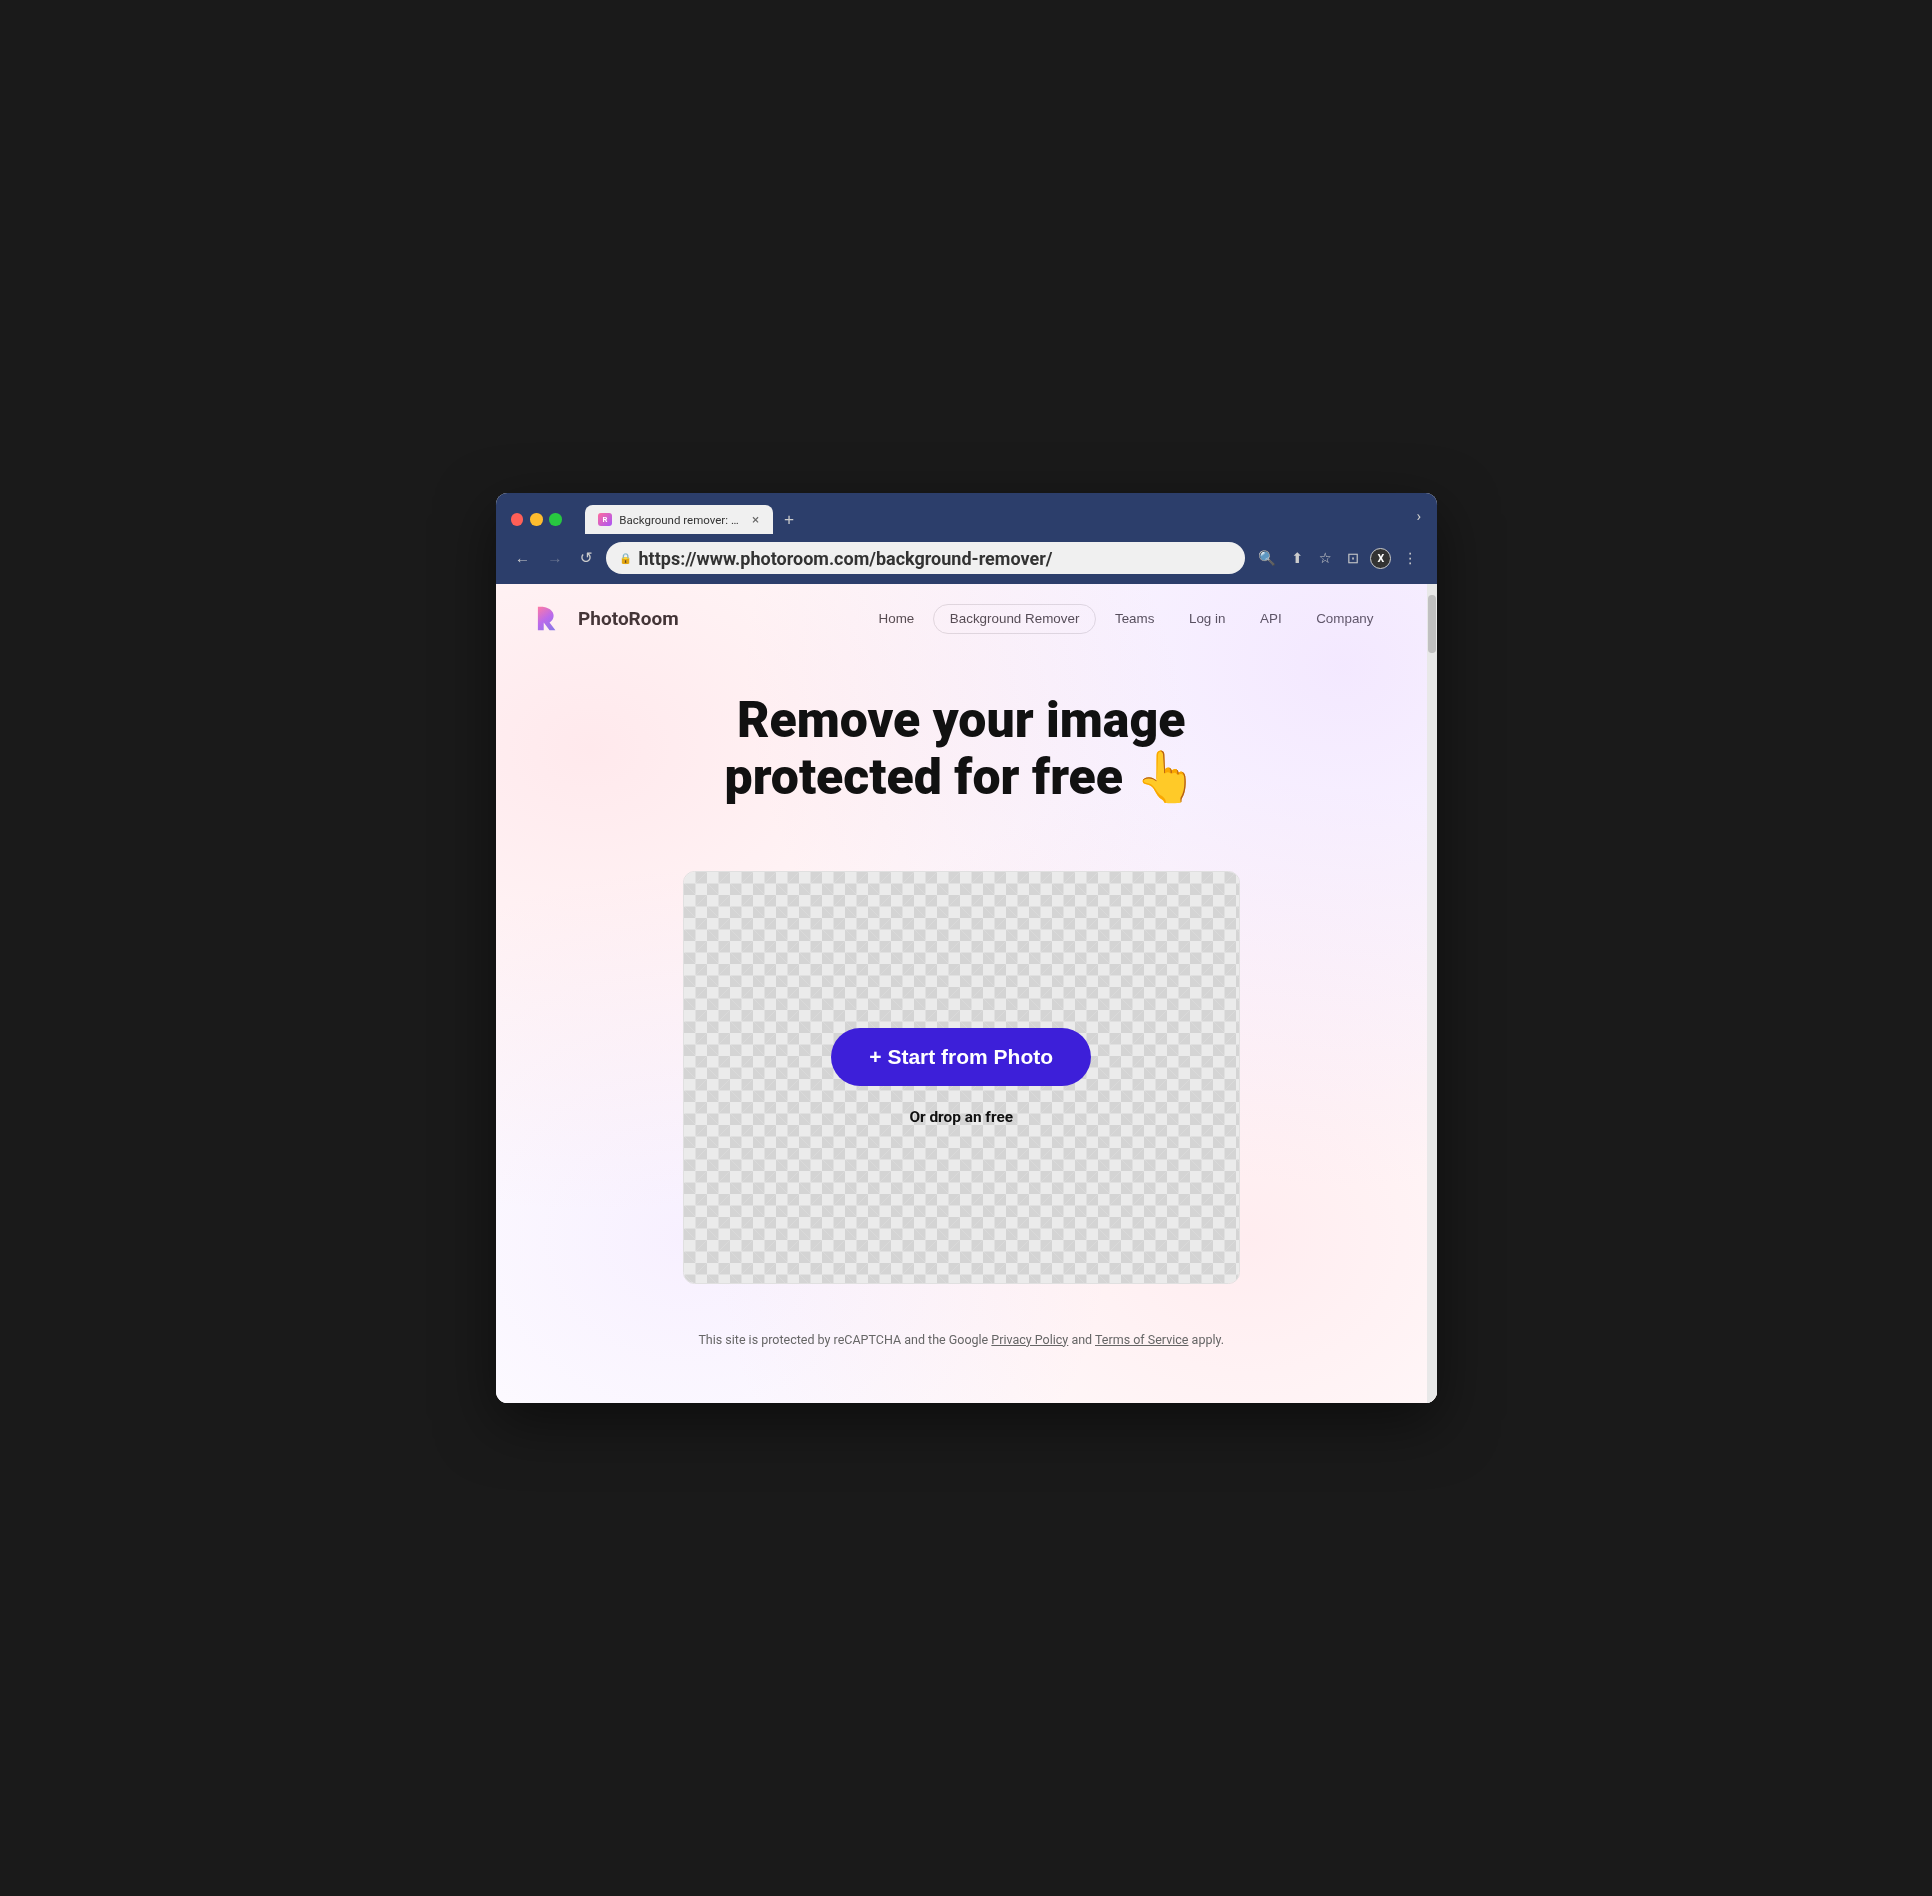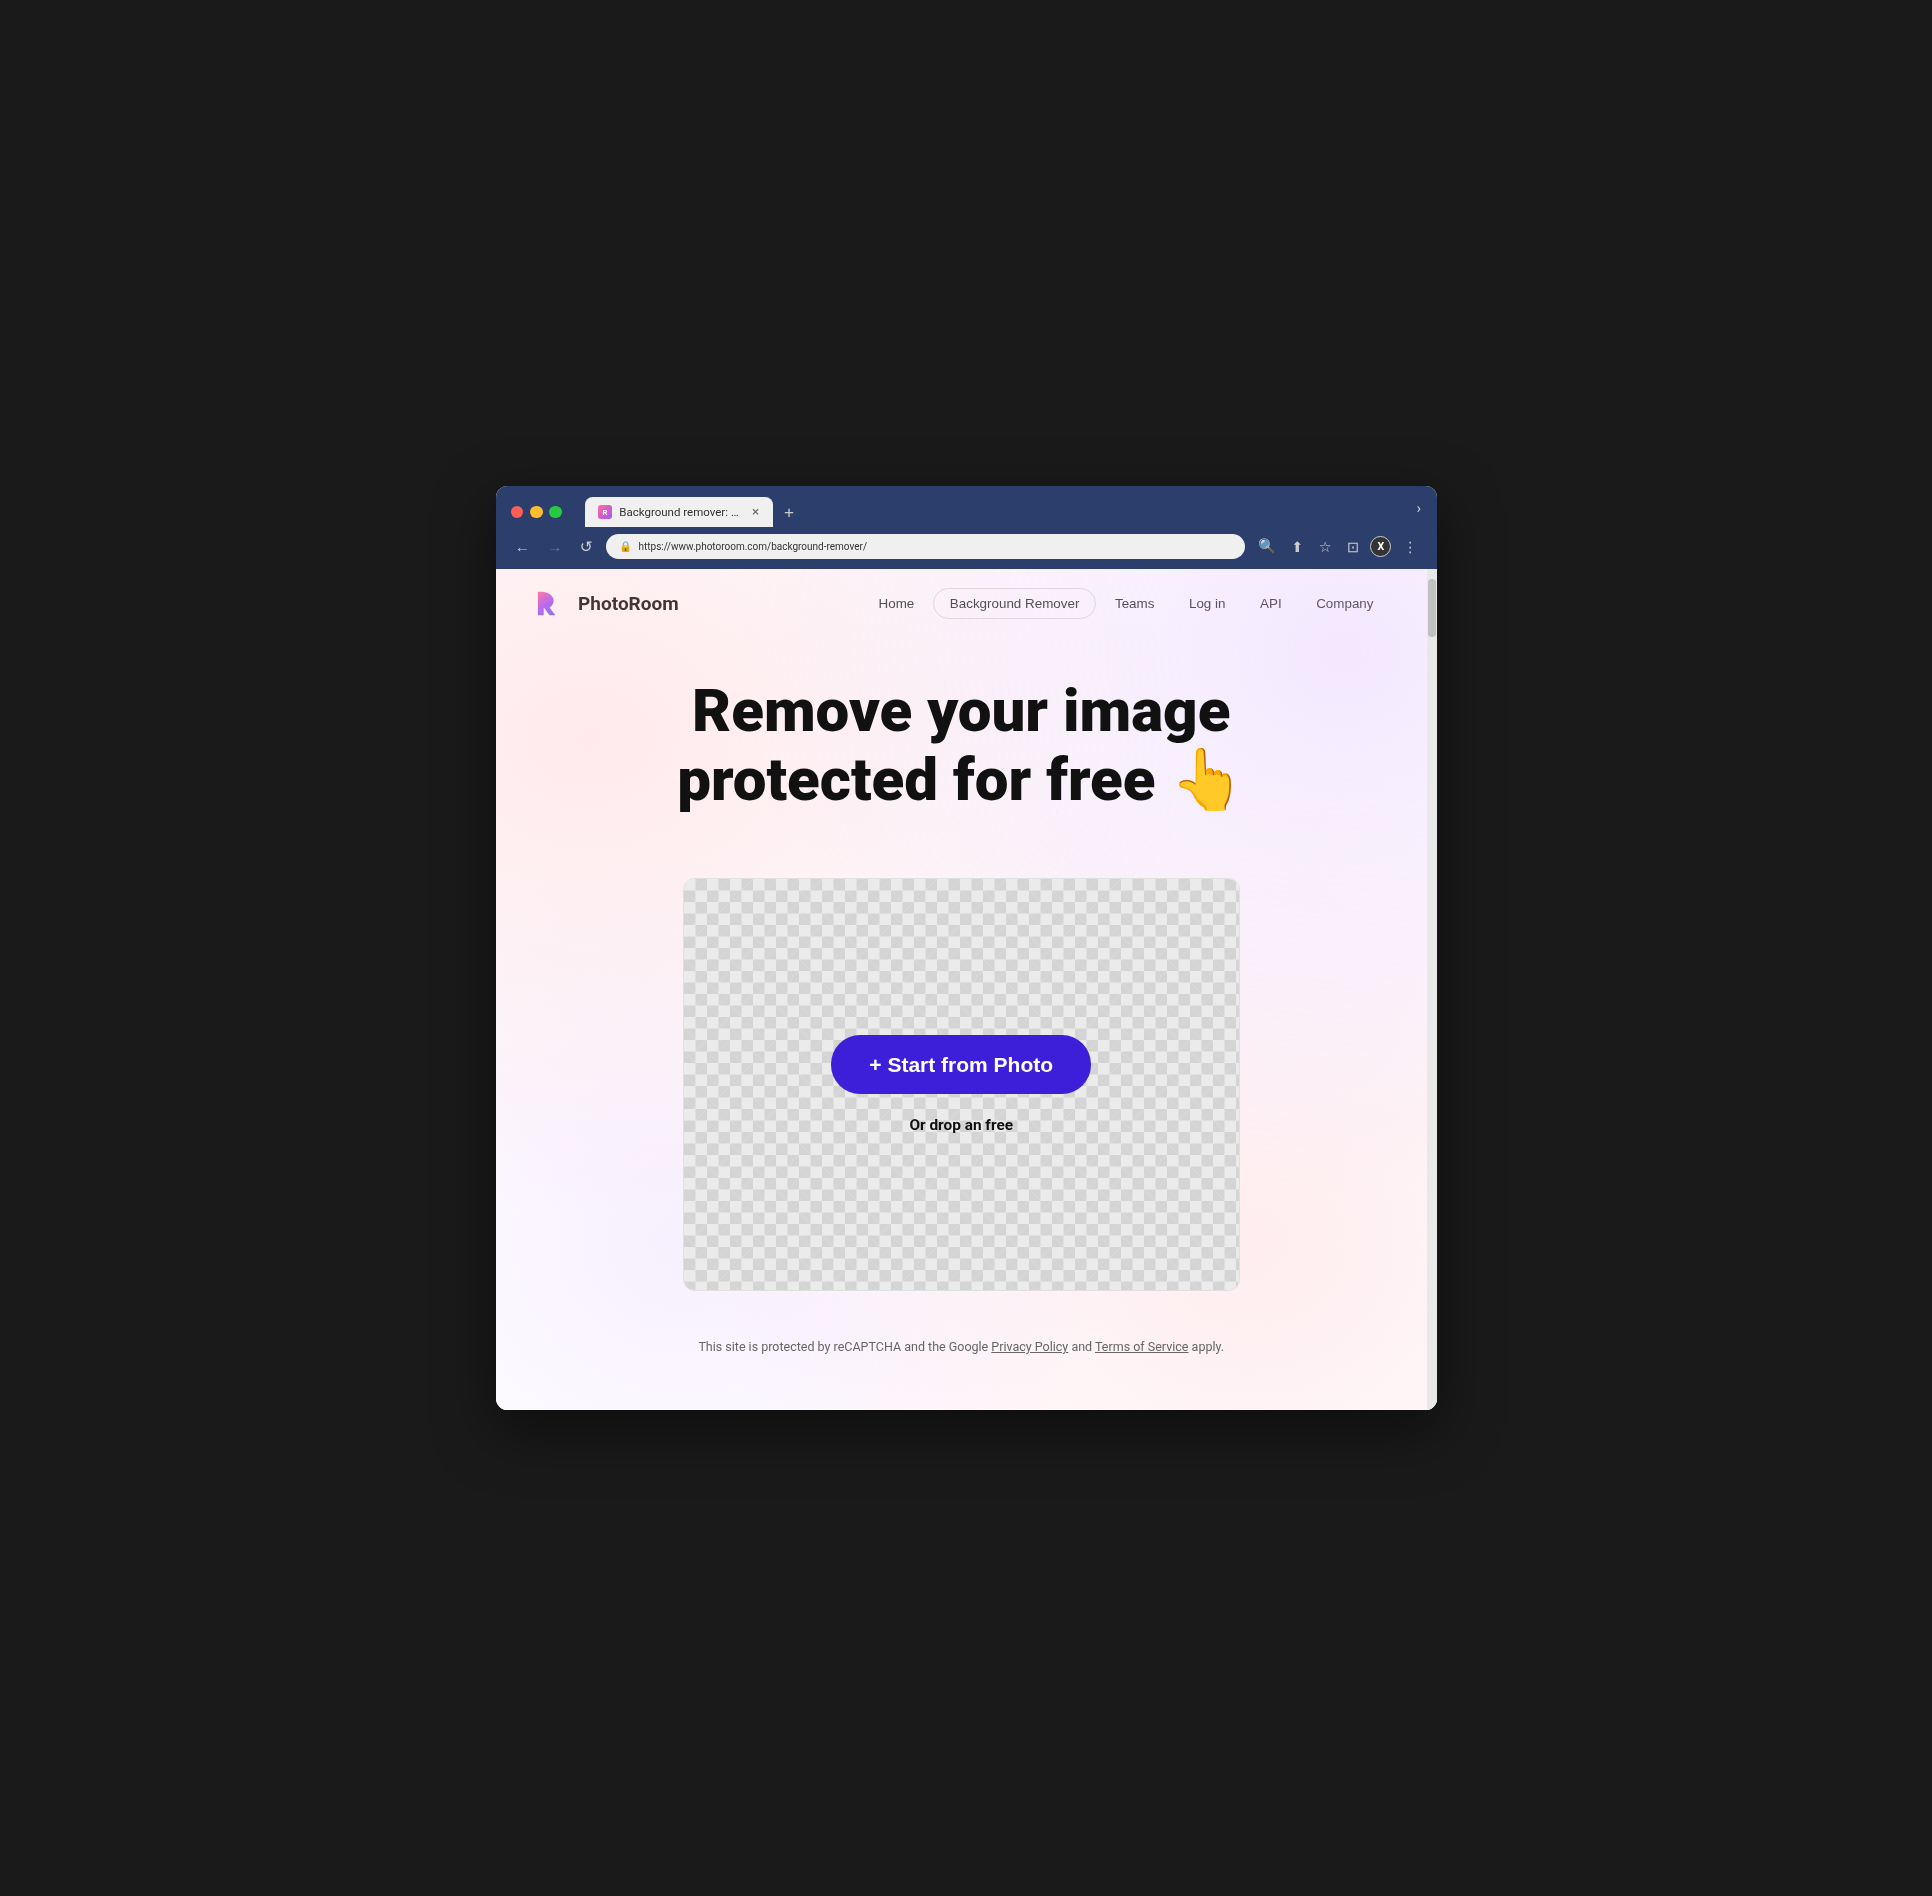--- a/index.html
+++ b/index.html
@@ -142,23 +142,24 @@
       align-items: center;
       gap: 5.8px;
     }
 
     .lock-icon {
       color: #666;
       font-size: 10.6px;
     }
 
     .address-text {
-      font-size: 10px;
+      font-size: 18px;
       color: #333;
       flex: 1;
+      font-weight: bold;
     }
 
     .toolbar-actions {
       display: flex;
       gap: 7.7px;
       align-items: center;
     }
 
     .toolbar-icon-btn {
       background: none;
@@ -282,21 +283,21 @@
 
     
     .hero {
       text-align: center;
       padding: 38px 38px 29px;
       position: relative;
       z-index: 1;
     }
 
     .hero-title {
-      font-size: 60px;
+      font-size: 50px;
       font-weight: 900;
       color: #111;
       line-height: 1.15;
       margin-bottom: 16px;
     }
 
     
     .upload-area {
       margin: 19px auto;
       width: 557px;

